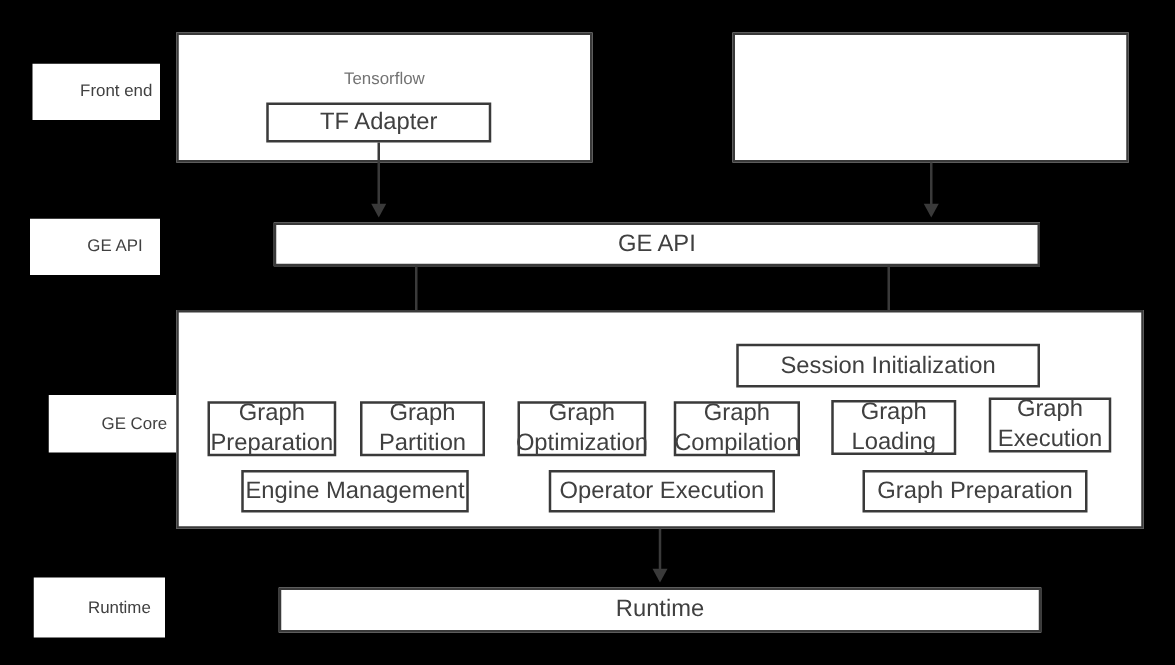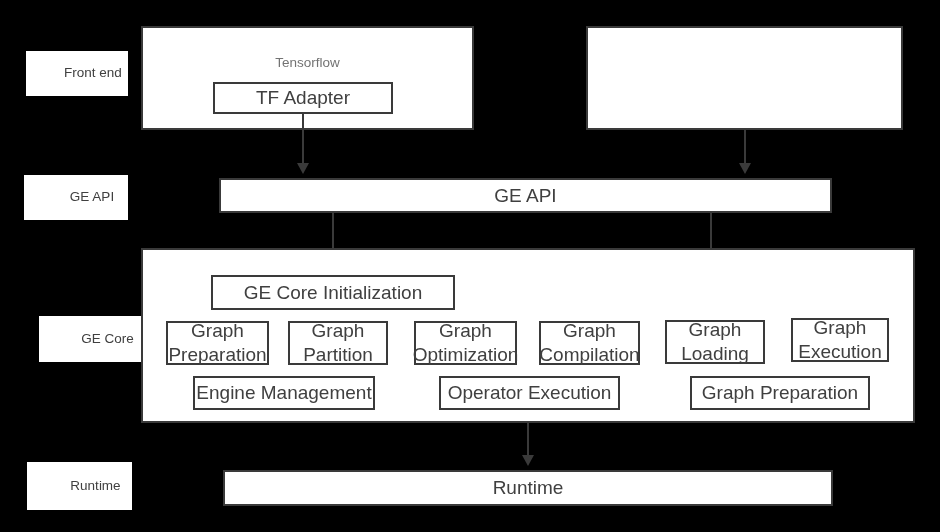--- a/index.html
+++ b/index.html
@@ -87,21 +87,21 @@
   <div class="box" style="left:219px; top:178px; width:613px; height:35px;">GE API</div>
 
   <div class="connector" style="left:332px; top:213px; height:48px;"></div>
   <div class="arrowhead" style="left:327px; top:259px;"></div>
 
   <div class="connector" style="left:710px; top:213px; height:48px;"></div>
   <div class="arrowhead" style="left:705px; top:259px;"></div>
 
   <div class="box panel" style="left:141px; top:248px; width:774px; height:175px;"></div>
 
-  <div class="box" style="left:211px; top:275px; width:244px; height:35px;">GE Core Initialization</div>
+  <div class="box" style="left:589px; top:275px; width:243px; height:35px;">Session Initialization</div>
 
   <div class="box" style="left:166px; top:321px; width:103px; height:44px;">Graph
 Preparation</div>
   <div class="box" style="left:288px; top:321px; width:100px; height:44px;">Graph
 Partition</div>
   <div class="box" style="left:414px; top:321px; width:103px; height:44px;">Graph
 Optimization</div>
   <div class="box" style="left:539px; top:321px; width:101px; height:44px;">Graph
 Compilation</div>
   <div class="box" style="left:665px; top:320px; width:100px; height:44px;">Graph

